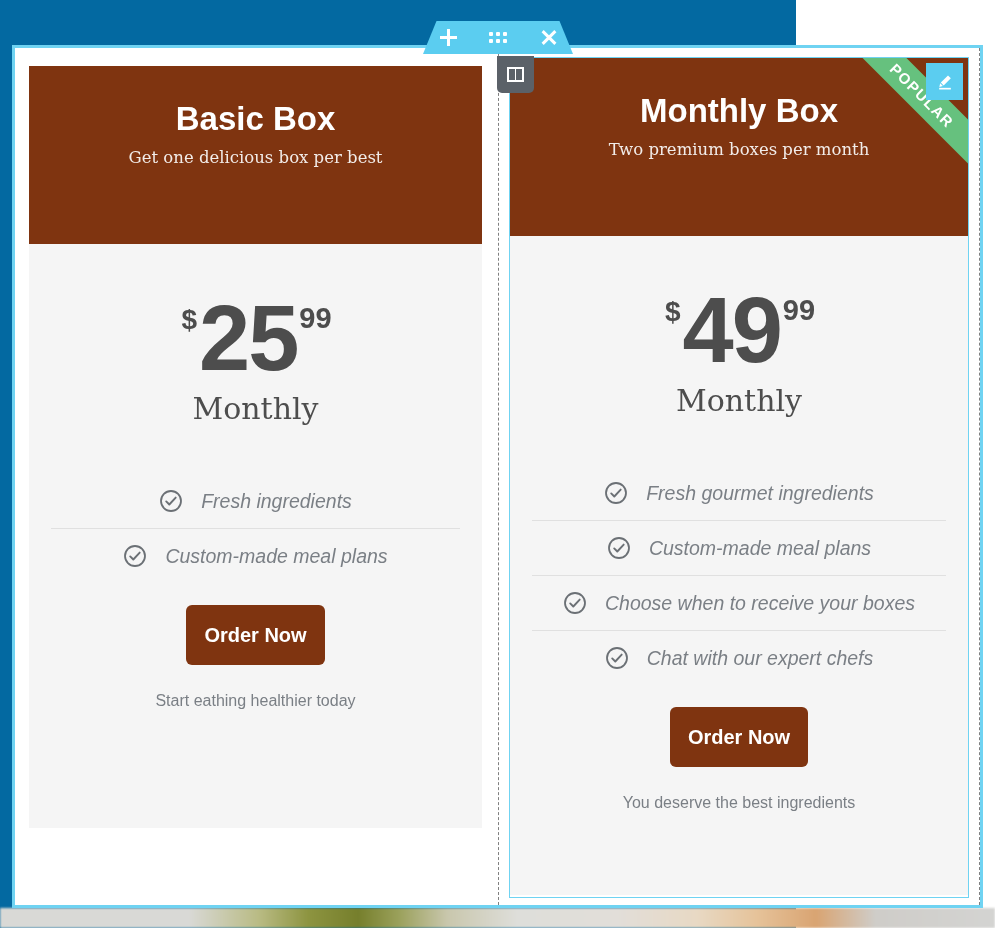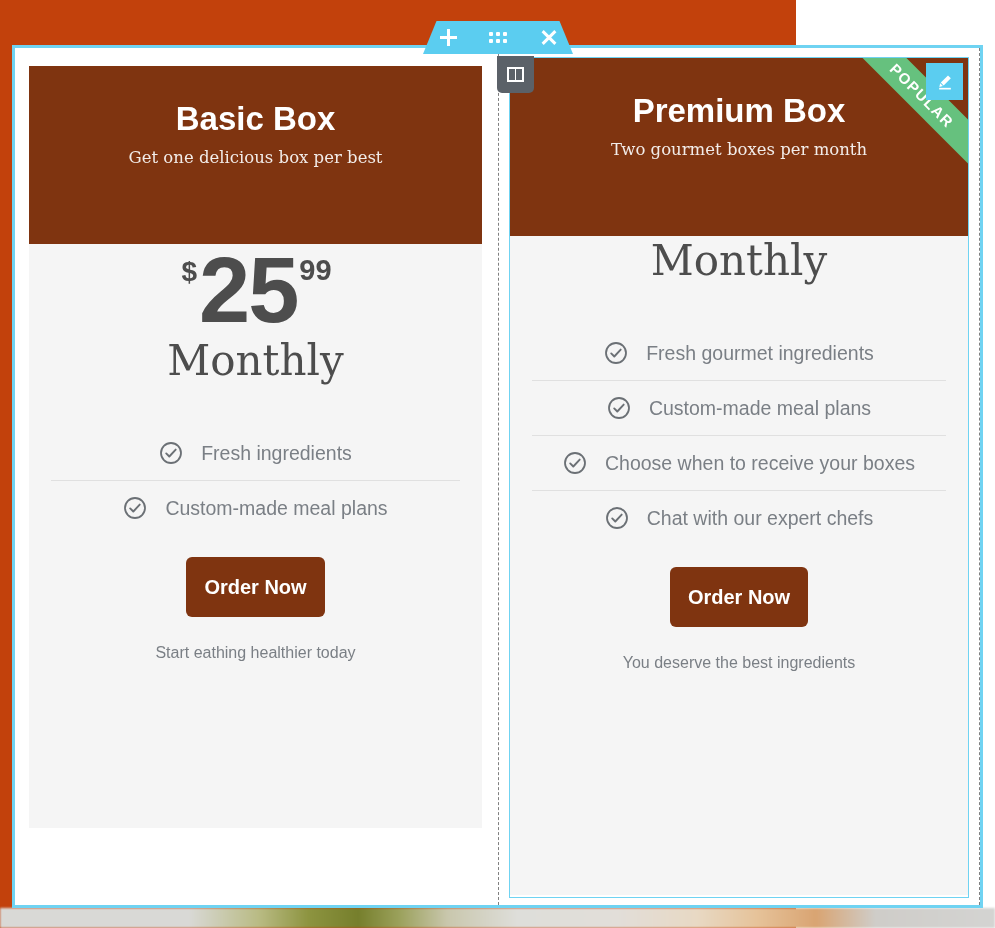--- a/index.html
+++ b/index.html
@@ -5,21 +5,21 @@
   html, body {
     margin: 0; padding: 0;
     width: 995px; height: 928px;
     background: #ffffff;
     font-family: "Liberation Sans", sans-serif;
     overflow: hidden;
   }
   #stage {
     position: relative;
     width: 796px; height: 928px;
-    background: #c2410c;
+    background: #0369a1;
   }
 
   
   .page-bg-strip {
     position: absolute;
     left: 0; top: 908px;
     width: 995px; height: 20px;
     background:
       linear-gradient(90deg,
         #d9d9d6 0%, #d9d9d6 19%,
@@ -195,20 +195,21 @@
     width: 37px; height: 37px;
     background: #5bcdf0;
     display: flex; align-items: center; justify-content: center;
     z-index: 20;
     cursor: pointer;
   }
 
   
   .price-wrap {
     text-align: center;
+    padding-top: 48px;
     color: #4d4d4d;
   }
   .price-line {
     display: inline-block;
     position: relative;
     line-height: 1;
   }
   .price-currency {
     font-size: 28px;
     font-weight: bold;
@@ -228,32 +229,33 @@
     font-size: 29px;
     font-weight: bold;
     vertical-align: top;
     position: relative;
     top: 12px;
     left: 2px;
     font-family: "Liberation Sans", sans-serif;
   }
   .price-period {
     font-family: "DejaVu Serif", "Liberation Serif", serif;
-    font-size: 42px;
+    font-size: 30px;
     color: #4d4d4d;
     margin-top: 6px;
     line-height: 38px;
   }
 
   
   .features {
     margin: 0;
     padding: 0 22px;
     list-style: none;
     padding-top: 46px;
+    font-style: italic;
   }
   .feature {
     display: flex;
     align-items: center;
     justify-content: center;
     gap: 18px;
     padding: 14px 0 14px 0;
     border-bottom: 1px solid #e0e0e0;
     color: #7a7f85;
     font-size: 19.5px;
@@ -358,33 +360,36 @@
         </div>
       </div>
     </div>
 
     <div class="col col-right">
       <div class="widget-selected"></div>
 
       <div class="card card-right">
         <div class="card-header">
           <div class="ribbon">POPULAR</div>
-          <h2 class="card-title">Premium Box</h2>
-          <p class="card-subtitle">Two gourmet boxes per month</p>
+          <h2 class="card-title">Monthly Box</h2>
+          <p class="card-subtitle">Two premium boxes per month</p>
         </div>
 
         <div class="edit-btn">
           <svg width="20" height="20" viewBox="0 0 24 24">
             <path d="M15.6 4.1l3.4 3.4-8.6 8.6-3.4-3.4 8.6-8.6z" fill="#ffffff"></path>
             <path d="M6.2 13.6l3.3 3.3-4.3 1 1-4.3z" fill="#ffffff"></path>
             <rect x="5" y="19" width="14" height="2" fill="#ffffff"></rect>
           </svg>
         </div>
 
         <div class="price-wrap">
+          <span class="price-line">
+            <span class="price-currency">$</span><span class="price-main">49</span><span class="price-cents">99</span>
+          </span>
           <div class="price-period">Monthly</div>
         </div>
 
         <ul class="features">
           <li class="feature">
             <svg class="check-icon" viewBox="0 0 24 24">
               <circle cx="12" cy="12" r="10" fill="none" stroke="#6b7075" stroke-width="1.8"></circle>
               <path d="M7.2 12.4l3.1 3.1 6.4-6.9" fill="none" stroke="#6b7075" stroke-width="1.9" stroke-linecap="round" stroke-linejoin="round"></path>
             </svg>
             <span>Fresh gourmet ingredients</span>

